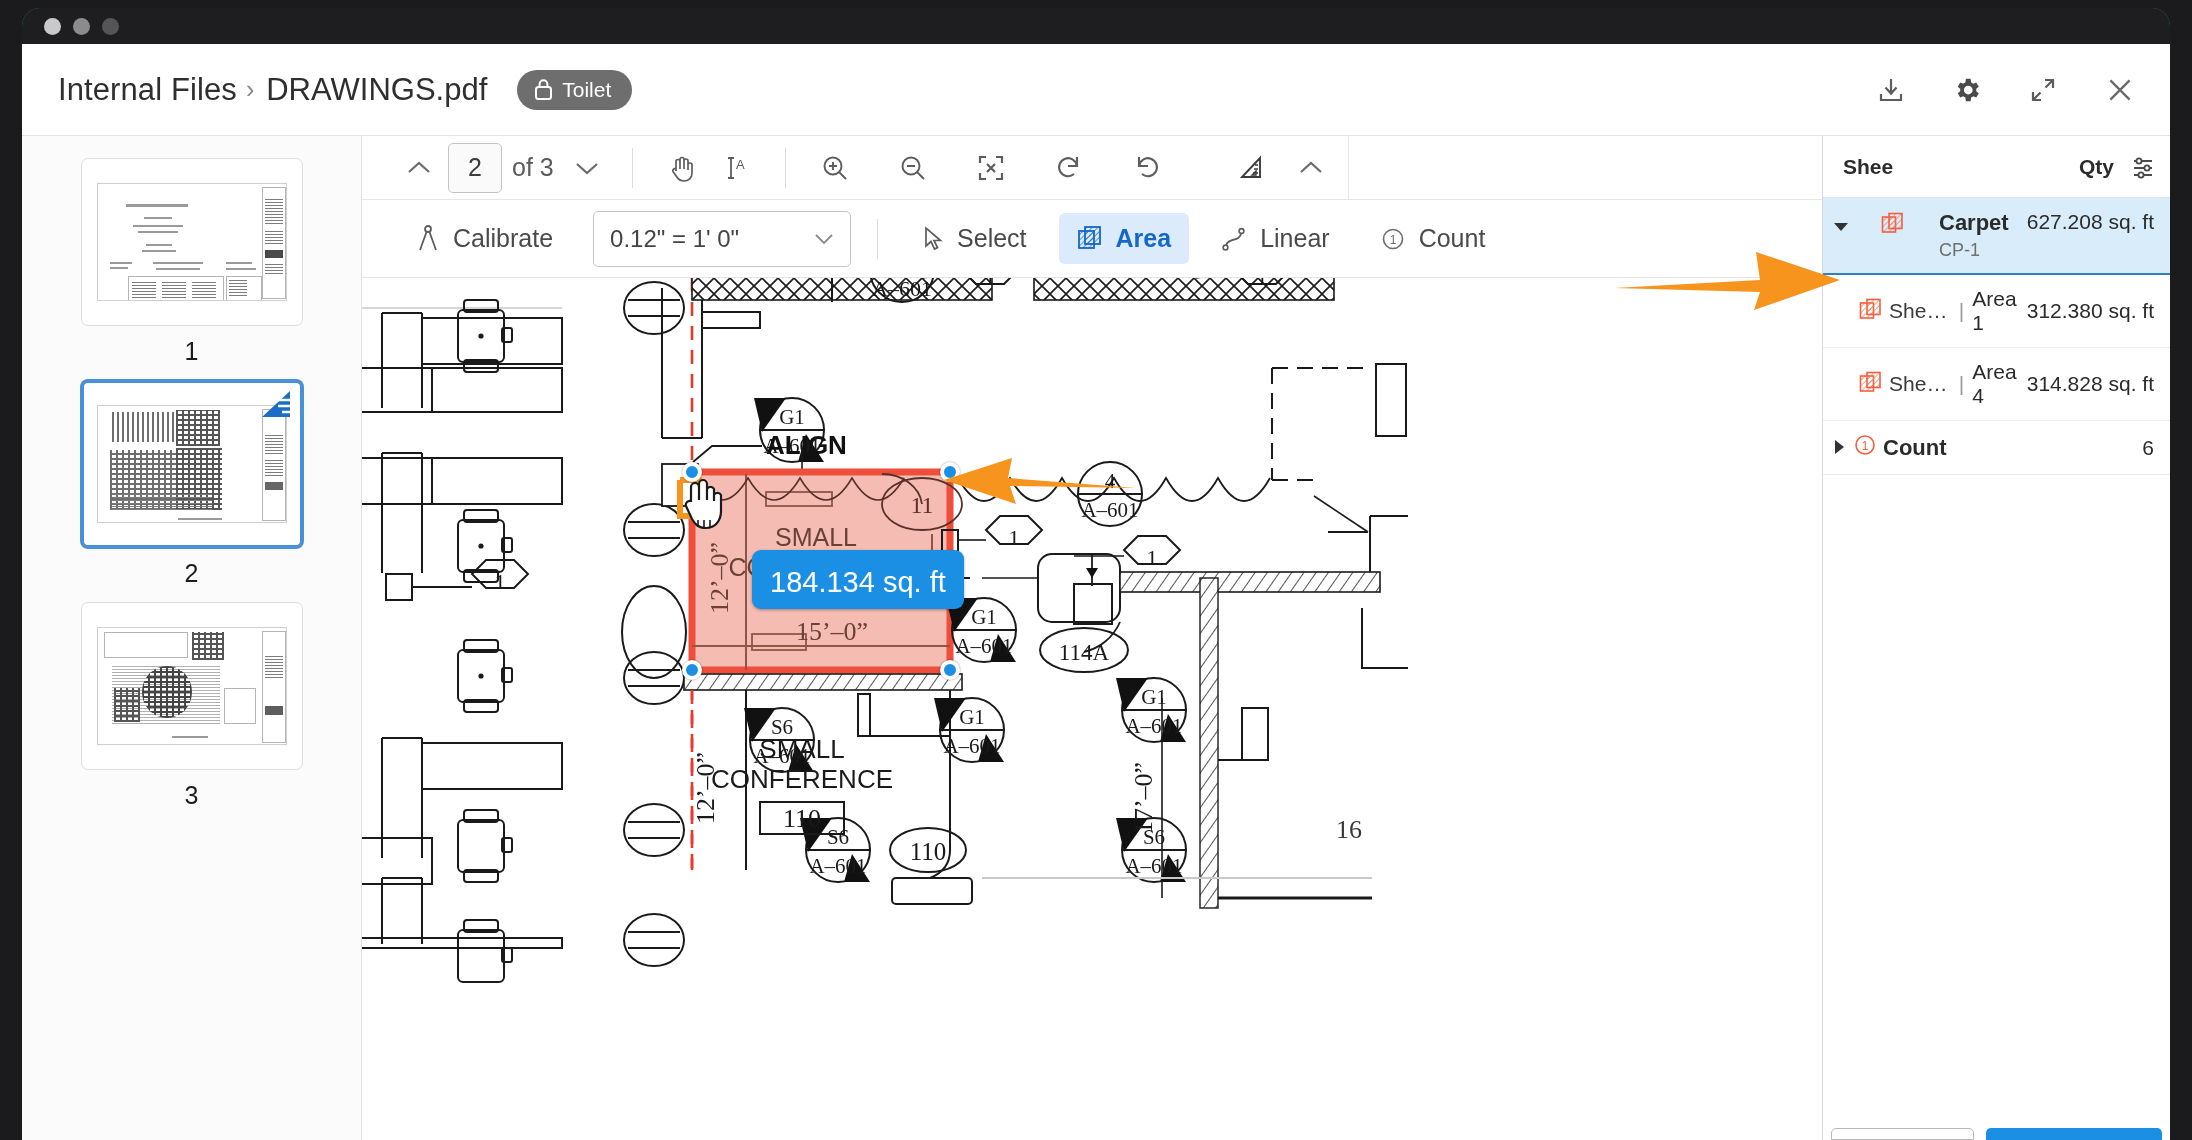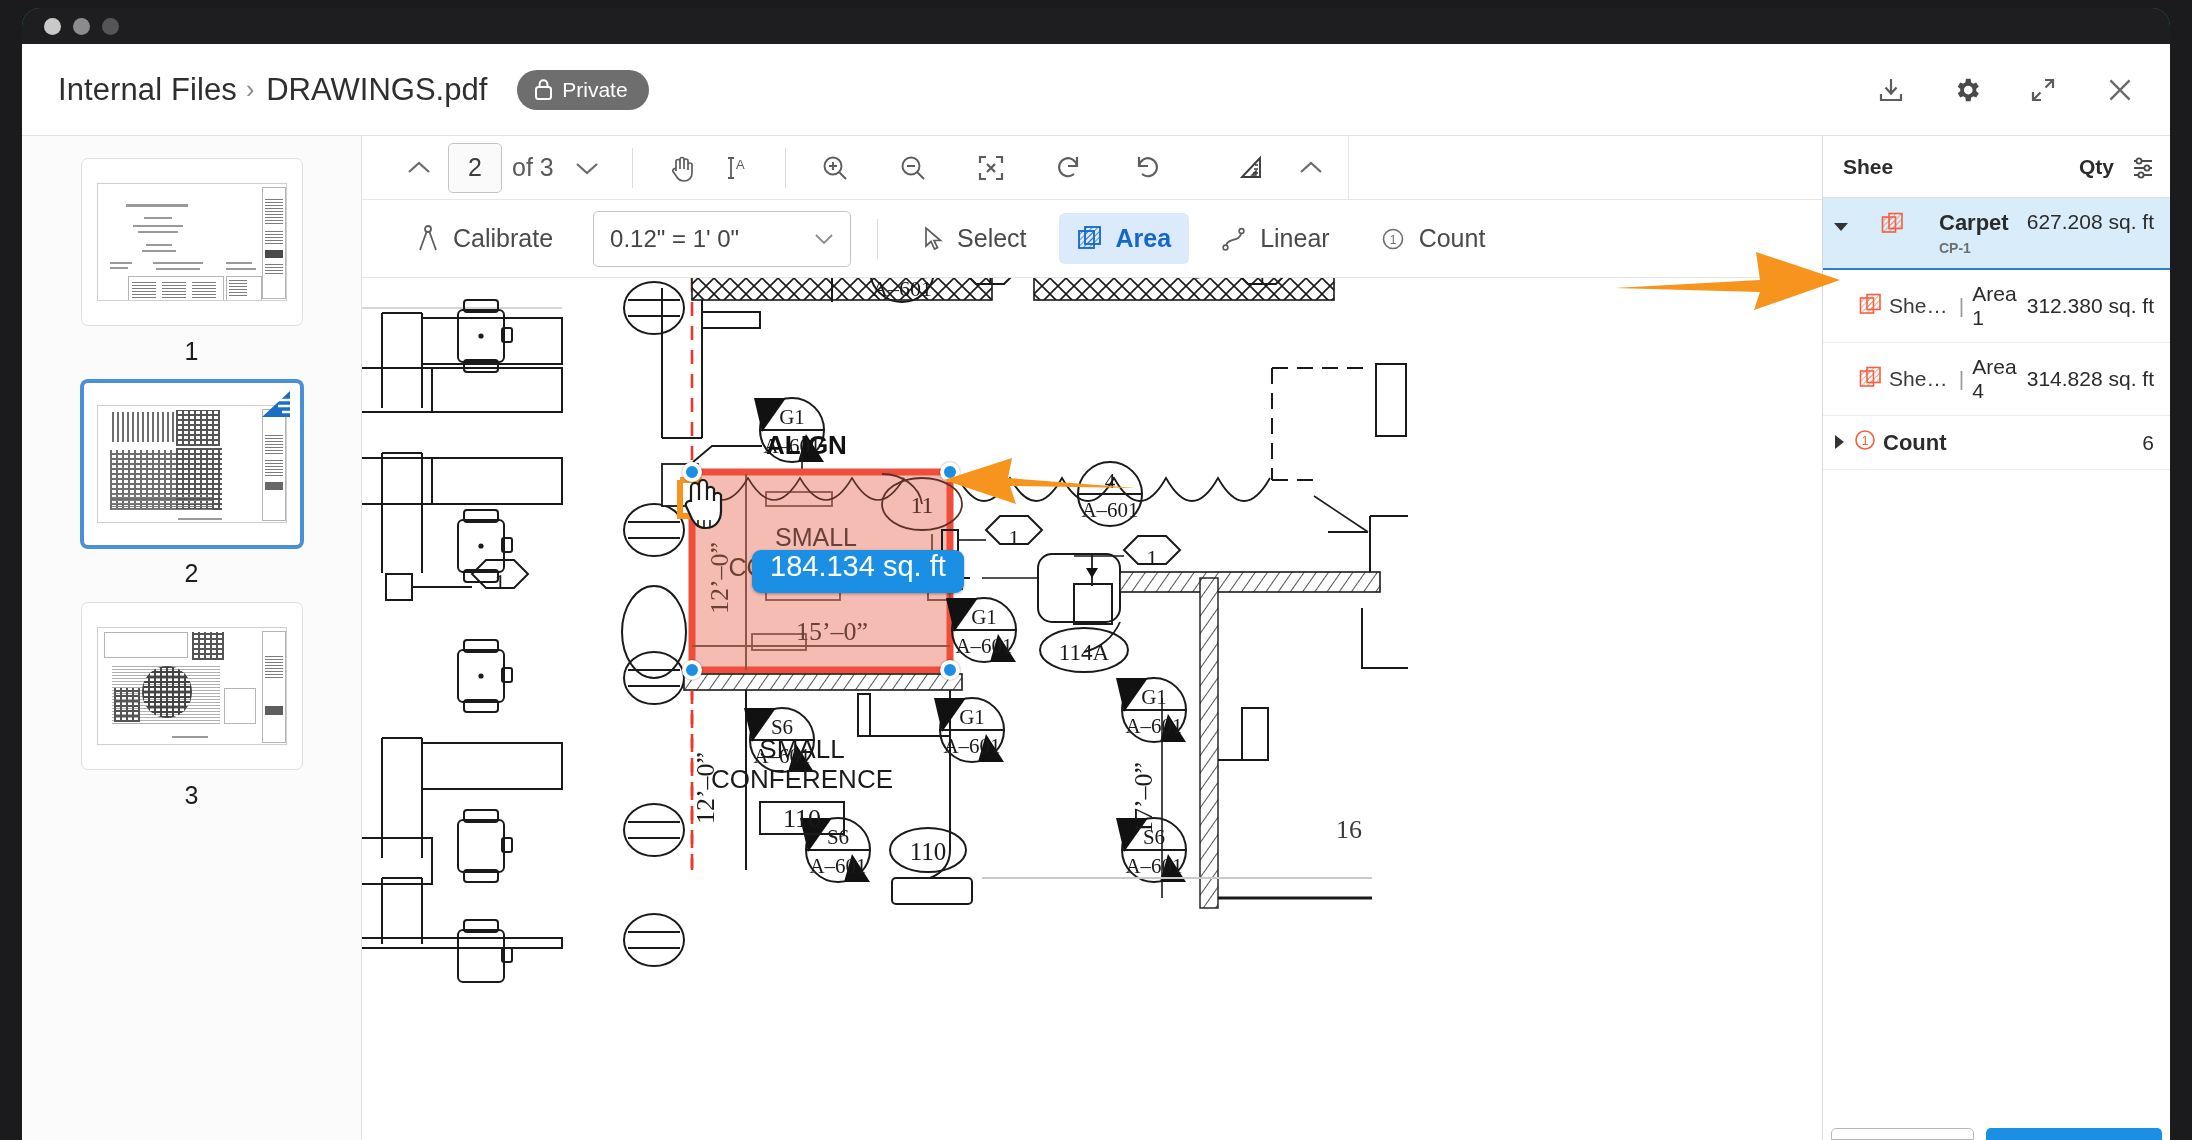--- a/index.html
+++ b/index.html
@@ -182,21 +182,21 @@
   }
   .canvas svg { position: absolute; left:0; top:0; }
 
   
   .meas-label {
     position: absolute;
     left: 636px; top: 495px;
     background: #1a8fe3;
     color: #fff;
     font-size: 29px;
-    padding: 0 18px 10px;
+    padding: 16px 18px 10px;
     border-radius: 9px;
     white-space: nowrap;
     box-shadow: 0 1px 3px rgba(0,0,0,.35);
   }
   .handle {
     position: absolute; width: 20px; height: 20px;
     border-radius: 50%; background: #1a8fe3;
     border: 4px solid #fff;
     box-shadow: 0 0 2px rgba(0,0,0,.45);
   }
@@ -227,21 +227,21 @@
   }
   .rp-row.selected {
     background: #d9ecf9;
     border-bottom: 2px solid #2f7fc4;
     gap: 28px;
   }
   .rp-row .tri { width: 20px; padding-top: 4px; flex-shrink: 0; }
   .rp-row .swatch { width: 30px; flex-shrink: 0; padding-top: 1px; }
   .rp-row .namecol { flex: 1; min-width: 0; }
   .rp-row .title { font-weight: 700; font-size: 22px; }
-  .rp-row .sub { color: #6f6f6f; font-size: 14px; margin-top: 4px; font-weight: 700;}
+  .rp-row .sub { color: #6f6f6f; font-size: 18px; margin-top: 4px; font-weight: 400;}
   .rp-row .val { white-space: nowrap; font-size: 21px; color: #2b2b2b; margin-left: 6px; }
   .rp-sub-row { padding-left: 36px; align-items: center; justify-content: center; }
   .rp-sub-row .ellip {
     max-width: 72px; overflow:hidden; white-space:nowrap; text-overflow:ellipsis;
     display:inline-block; vertical-align:middle; color:#3a3a3a;
   }
   .rp-footer {
     position: absolute; left:0; right:0; bottom:0;
     height: 52px; display:flex; align-items:flex-end; gap: 12px;
     padding: 0 8px;
@@ -277,21 +277,21 @@
       <span class="crumb-sep">›</span>
       <span class="crumb-file">DRAWINGS.pdf</span>
     </div>
     <div class="private-chip">
       <span style="display:flex">
         <svg width="19" height="23" viewBox="0 0 19 23">
           <rect x="2" y="9" width="15" height="12" rx="2.5" fill="none" stroke="#fff" stroke-width="2"></rect>
           <path d="M5.6 9 V6.2 a3.9 3.9 0 0 1 7.8 0 V9" fill="none" stroke="#fff" stroke-width="2"></path>
         </svg>
       </span>
-      <span>Private</span>
+      <span>Toilet</span>
     </div>
 
     <div class="hdr-icons">
       <span class="ico">
         <svg width="30" height="30" viewBox="0 0 30 30">
           <path d="M5 19 v6 h20 v-6" fill="none" stroke="#5c5c5c" stroke-width="2.2"></path>
           <path d="M15 4 v14 M9.5 12.5 L15 18.5 L20.5 12.5" fill="none" stroke="#5c5c5c" stroke-width="2.2"></path>
         </svg>
       </span>
       <span class="ico">

